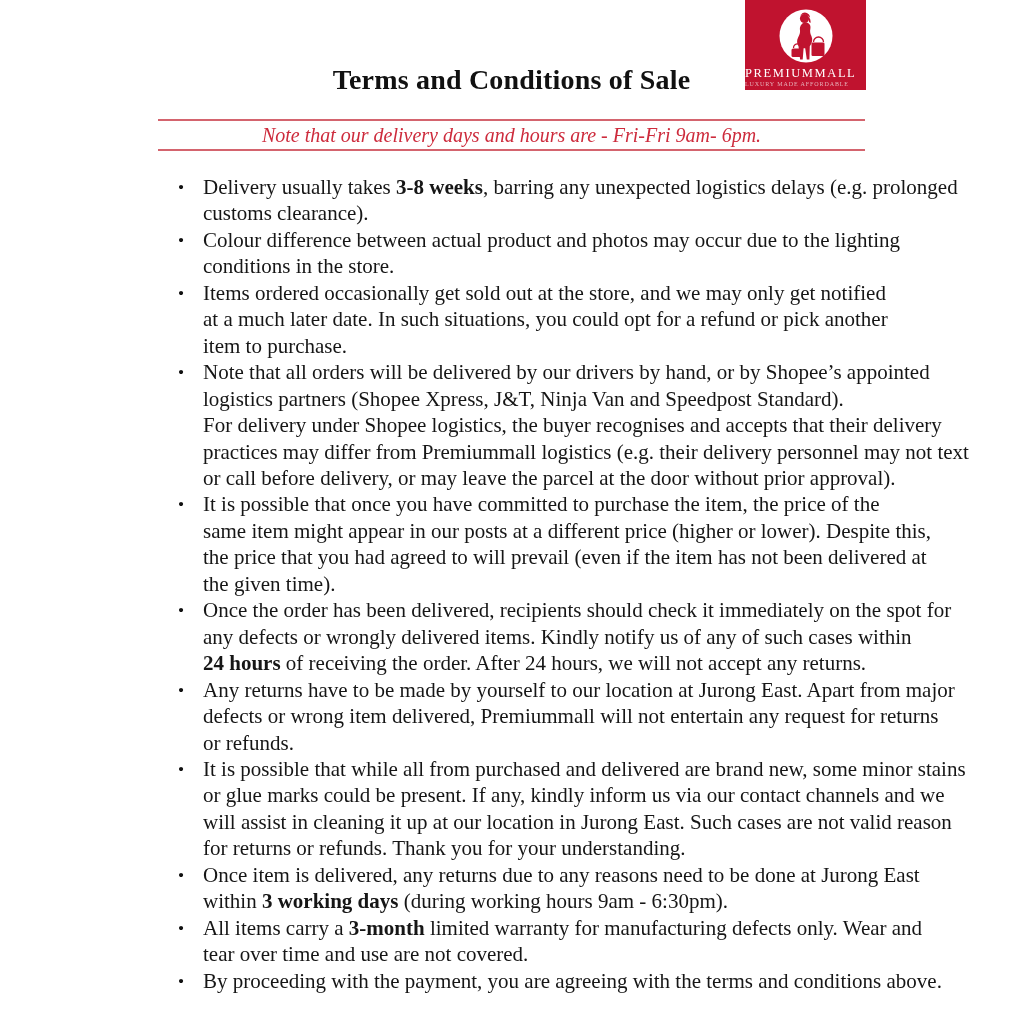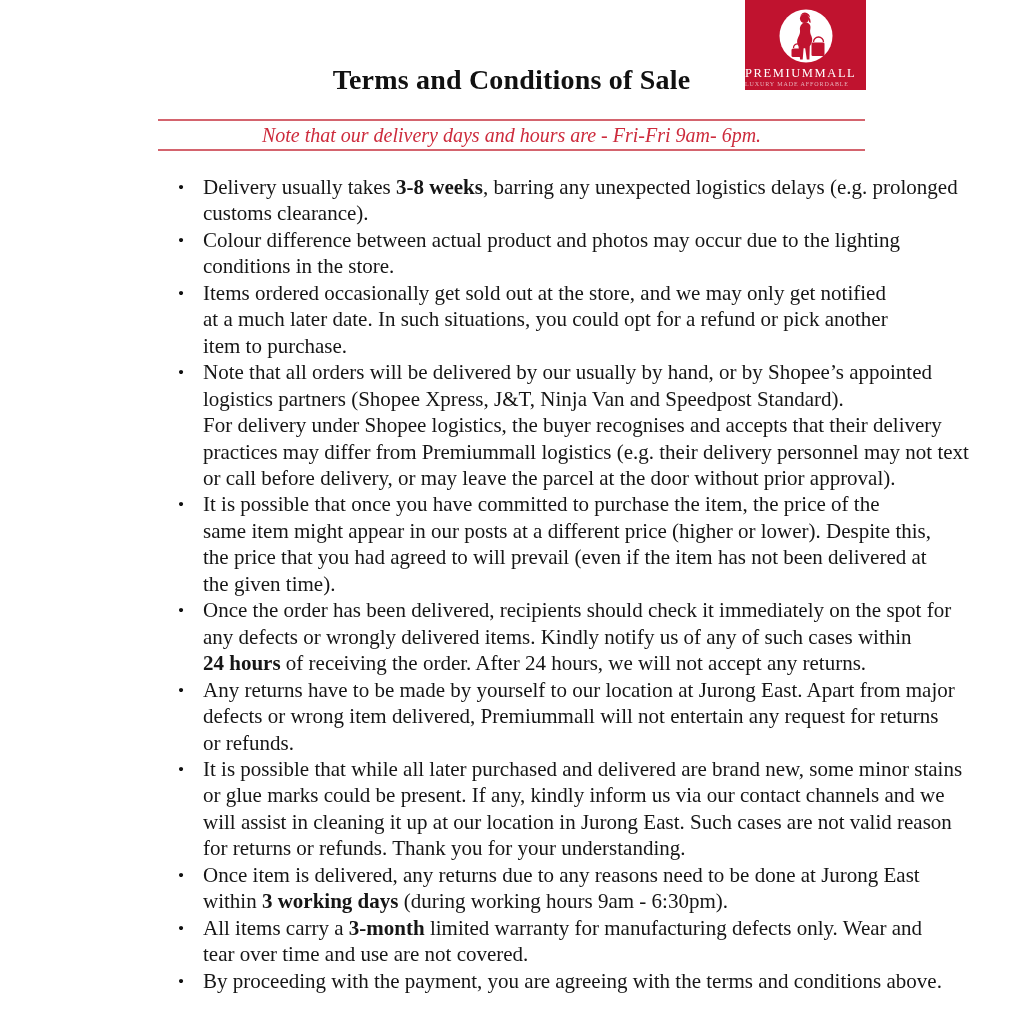--- a/index.html
+++ b/index.html
@@ -111,21 +111,21 @@
       <li>
         <span class="line"><span>Colour difference between actual product and photos may occur due to the lighting</span></span>
         <span class="line"><span>conditions in the store.</span></span>
       </li>
       <li>
         <span class="line"><span>Items ordered occasionally get sold out at the store, and we may only get notified</span></span>
         <span class="line"><span>at a much later date. In such situations, you could opt for a refund or pick another</span></span>
         <span class="line"><span>item to purchase.</span></span>
       </li>
       <li>
-        <span class="line"><span>Note that all orders will be delivered by our usually by hand, or by Shopee’s appointed</span></span>
+        <span class="line"><span>Note that all orders will be delivered by our drivers by hand, or by Shopee’s appointed</span></span>
         <span class="line"><span>logistics partners (Shopee Xpress, J&amp;T, Ninja Van and Speedpost Standard).</span></span>
         <span class="line"><span>For delivery under Shopee logistics, the buyer recognises and accepts that their delivery</span></span>
         <span class="line"><span>practices may differ from Premiummall logistics (e.g. their delivery personnel may not text</span></span>
         <span class="line"><span>or call before delivery, or may leave the parcel at the door without prior approval).</span></span>
       </li>
       <li>
         <span class="line"><span>It is possible that once you have committed to purchase the item, the price of the</span></span>
         <span class="line"><span>same item might appear in our posts at a different price (higher or lower). Despite this,</span></span>
         <span class="line"><span>the price that you had agreed to will prevail (even if the item has not been delivered at</span></span>
         <span class="line"><span>the given time).</span></span>
@@ -134,21 +134,21 @@
         <span class="line"><span>Once the order has been delivered, recipients should check it immediately on the spot for</span></span>
         <span class="line"><span>any defects or wrongly delivered items. Kindly notify us of any of such cases within</span></span>
         <span class="line"><span class="bold">24 hours</span><span> of receiving the order. After 24 hours, we will not accept any returns.</span></span>
       </li>
       <li>
         <span class="line"><span>Any returns have to be made by yourself to our location at Jurong East. Apart from major</span></span>
         <span class="line"><span>defects or wrong item delivered, Premiummall will not entertain any request for returns</span></span>
         <span class="line"><span>or refunds.</span></span>
       </li>
       <li>
-        <span class="line"><span>It is possible that while all later purchased and delivered are brand new, some minor stains</span></span>
+        <span class="line"><span>It is possible that while all from purchased and delivered are brand new, some minor stains</span></span>
         <span class="line"><span>or glue marks could be present. If any, kindly inform us via our contact channels and we</span></span>
         <span class="line"><span>will assist in cleaning it up at our location in Jurong East. Such cases are not valid reason</span></span>
         <span class="line"><span>for returns or refunds. Thank you for your understanding.</span></span>
       </li>
       <li>
         <span class="line"><span>Once item is delivered, any returns due to any reasons need to be done at Jurong East</span></span>
         <span class="line"><span>within </span><span class="bold">3 working days</span><span> (during working hours 9am - 6:30pm).</span></span>
       </li>
       <li>
         <span class="line"><span>All items carry a </span><span class="bold">3-month</span><span> limited warranty for manufacturing defects only. Wear and</span></span>

